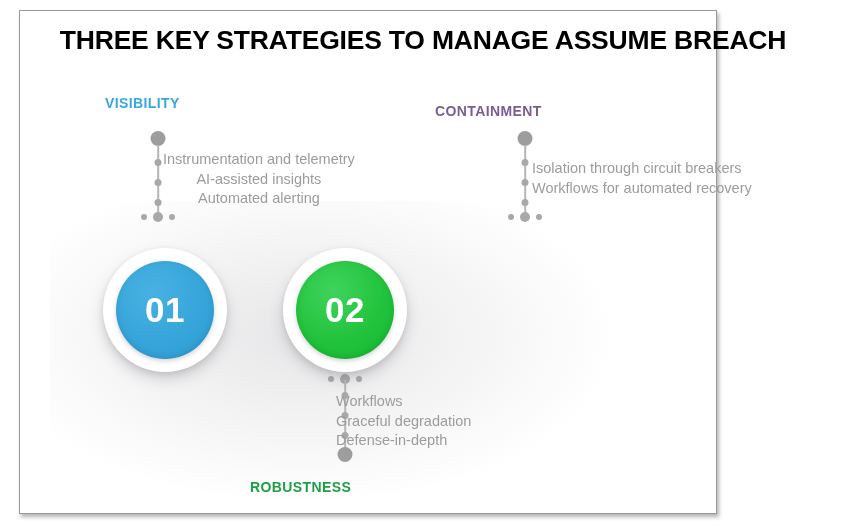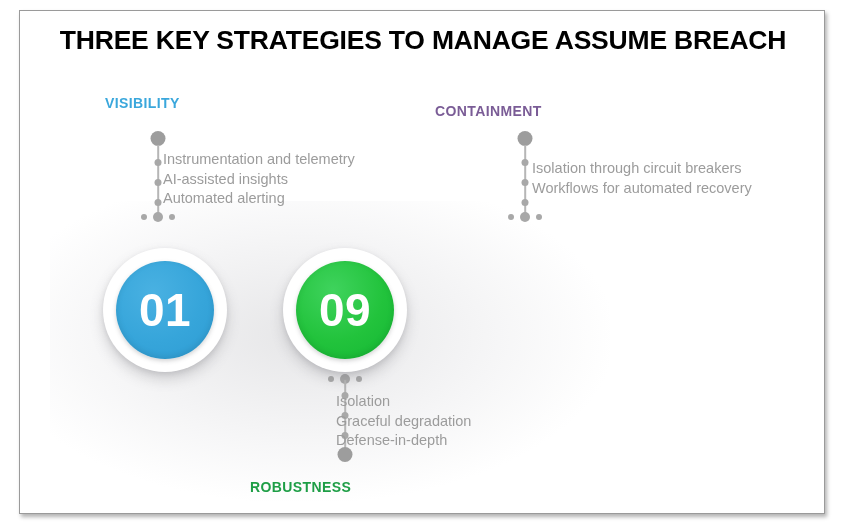--- a/index.html
+++ b/index.html
@@ -11,21 +11,21 @@
     width: 842px;
     height: 529px;
     font-family: "Liberation Sans", sans-serif;
     overflow: hidden;
   }
 
   #slide {
     position: absolute;
     left: 19px;
     top: 10px;
-    width: 806px;
+    width: 698px;
     height: 504px;
     background: #ffffff;
     border: 1px solid #9a9a9a;
     box-shadow: 2px 3px 4px rgba(0,0,0,0.30);
     box-sizing: border-box;
   }
 
   
   #glow {
     position: absolute;
@@ -128,21 +128,21 @@
   .badge .inner {
     position: absolute;
     left: 13px;
     top: 13px;
     width: 98px;
     height: 98px;
     border-radius: 50%;
     display: flex;
     align-items: center;
     justify-content: center;
-    font-size: 46px;
+    font-size: 35px;
     font-weight: bold;
     color: #ffffff;
     letter-spacing: 0.5px;
     box-shadow: inset 0 -2px 6px rgba(0,0,0,0.10),
                 0 2px 4px rgba(80,80,85,0.25);
   }
   #badge-01 { left: 83px;  top: 237px; }
   #badge-02 { left: 263px; top: 237px; }
   #badge-03 { left: 443px; top: 232px; }
 
@@ -167,21 +167,21 @@
     <div class="mid-dot" style="top:28px;"></div>
     <div class="mid-dot" style="top:48px;"></div>
     <div class="mid-dot" style="top:68px;"></div>
     <div class="triple" style="top:81px;">
       <i class="s"></i>
         <i class="m"></i>
         <i class="s"></i>
     </div>
   </div>
 
-  <div class="bullets" style="left:143px; top:139px;">
+  <div class="bullets" style="left:143px; top:139px;text-align:center;">
     <div>Instrumentation and telemetry</div>
     <div>AI-assisted insights</div>
     <div>Automated alerting</div>
   </div>
 
   <div class="sec-head" id="head-containment">CONTAINMENT</div>
 
   <div class="connector" style="left:485px; top:120px; width:40px; height:92px;">
     <div class="big-dot" style="top:0;"></div>
     <div class="stem" style="top:14px; height:72px;"></div>
@@ -207,29 +207,29 @@
         <i class="s"></i>
     </div>
     <div class="stem" style="top:6px; height:72px;"></div>
     <div class="mid-dot" style="top:18px;"></div>
     <div class="mid-dot" style="top:38px;"></div>
     <div class="mid-dot" style="top:58px;"></div>
     <div class="big-dot" style="top:73px;"></div>
   </div>
 
   <div class="bullets" style="left:316px; top:381px;">
-    <div>Isolation</div>
+    <div>Workflows</div>
     <div>Graceful degradation</div>
     <div>Defense-in-depth</div>
   </div>
 
   <div class="sec-head" id="head-robustness">ROBUSTNESS</div>
 
   <div class="badge" id="badge-01">
     <div class="inner" id="inner-01">01</div>
   </div>
 
   <div class="badge" id="badge-02">
-    <div class="inner" id="inner-02">09</div>
+    <div class="inner" id="inner-02">02</div>
   </div>
 
 
 </div>
 
 </body></html>

